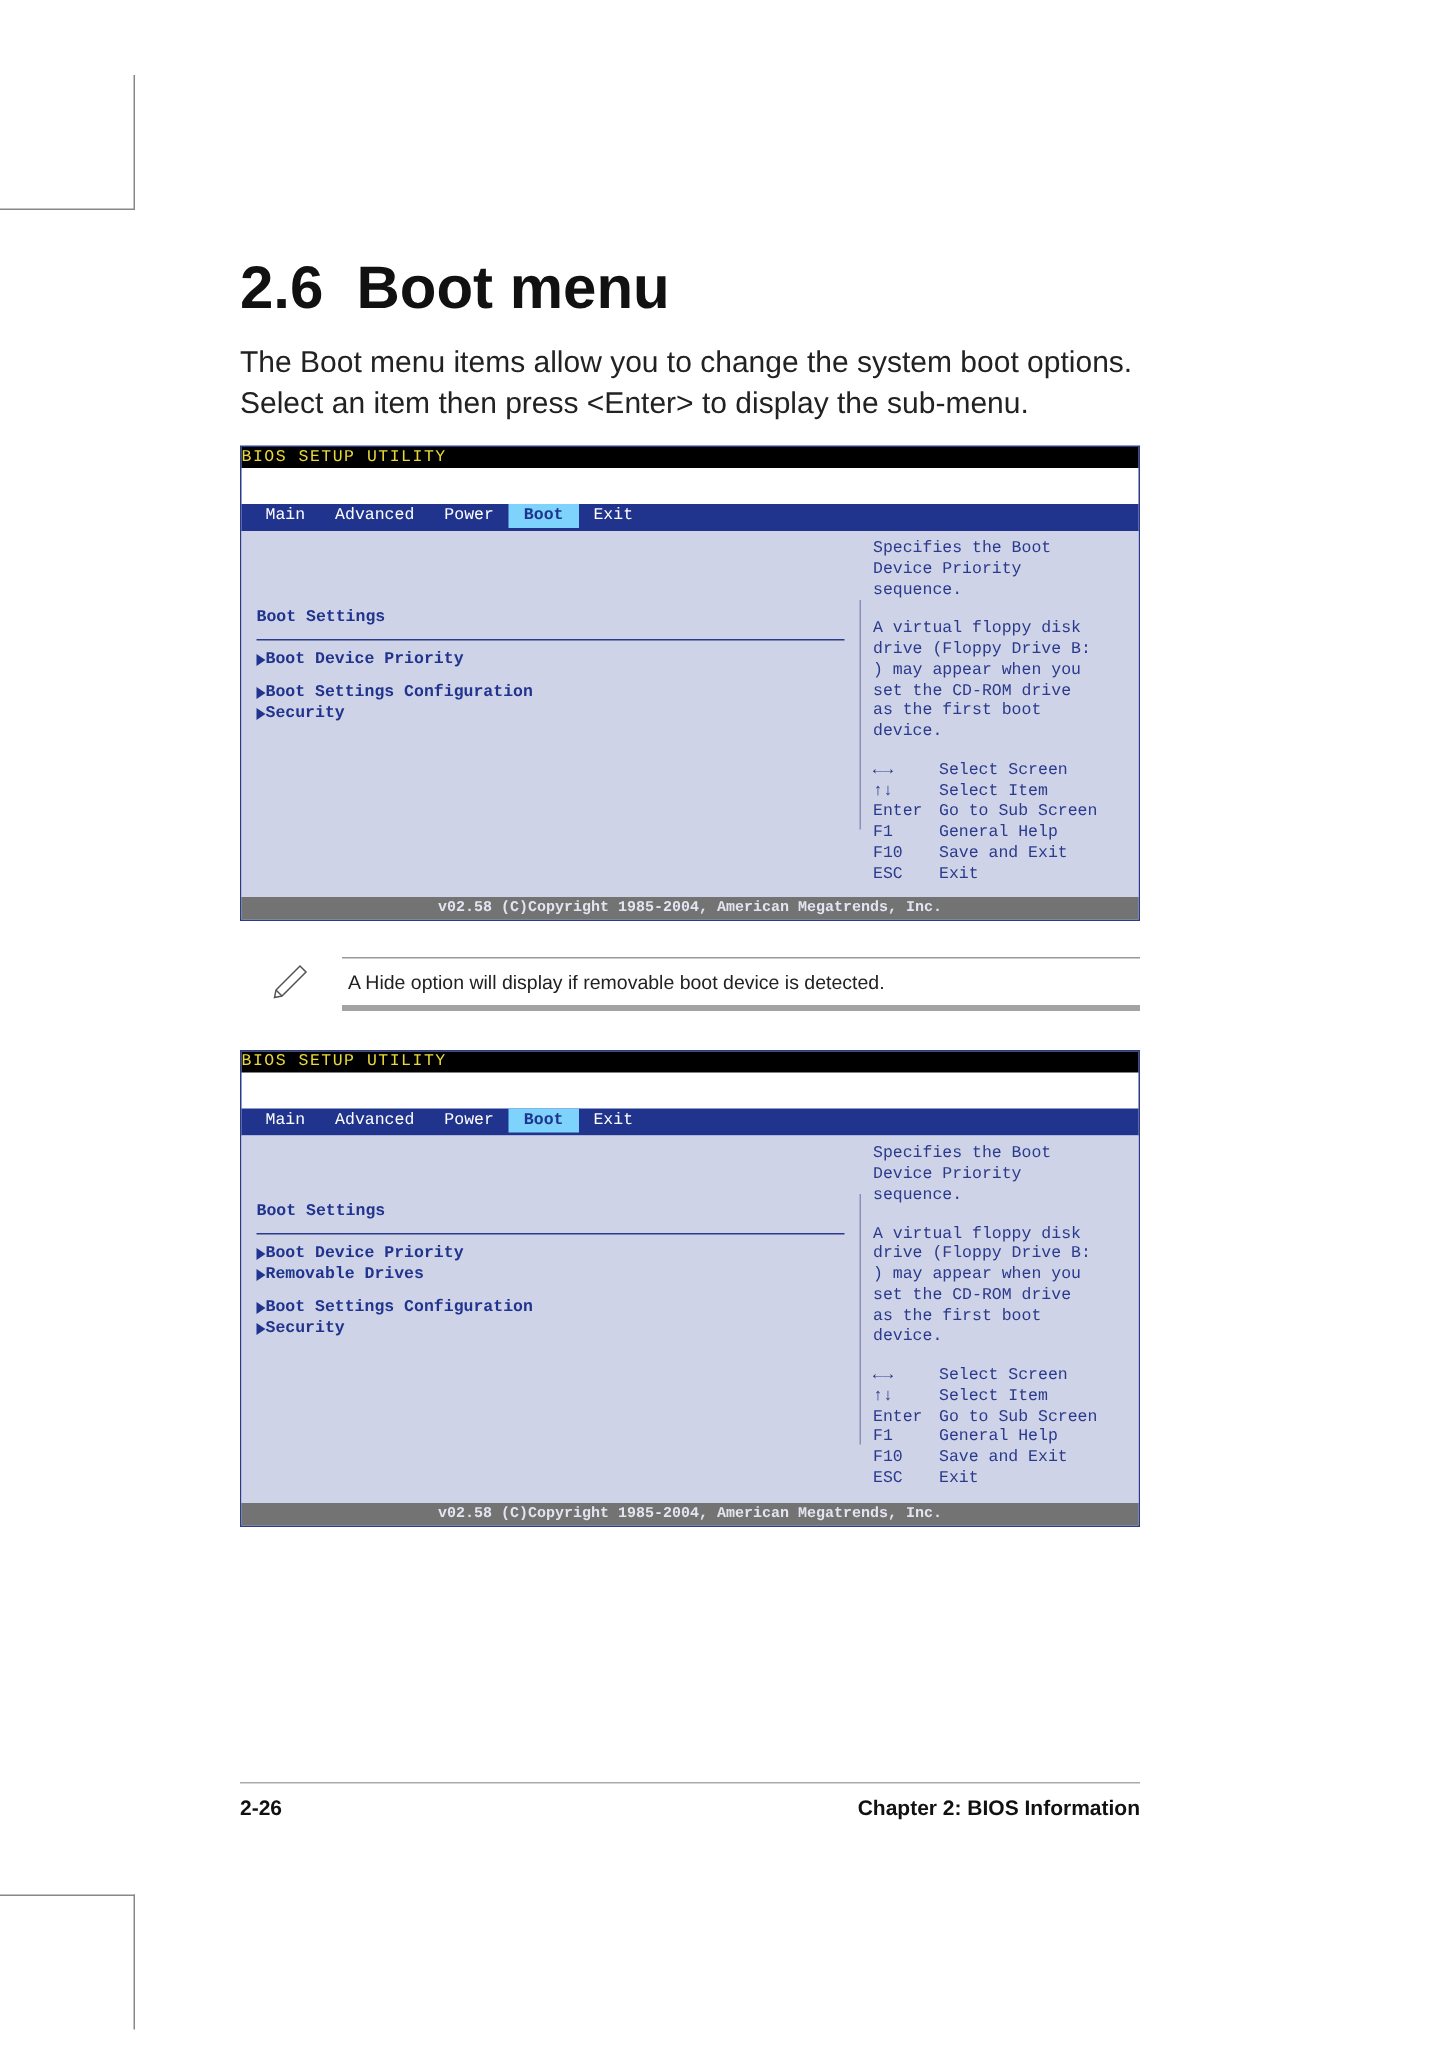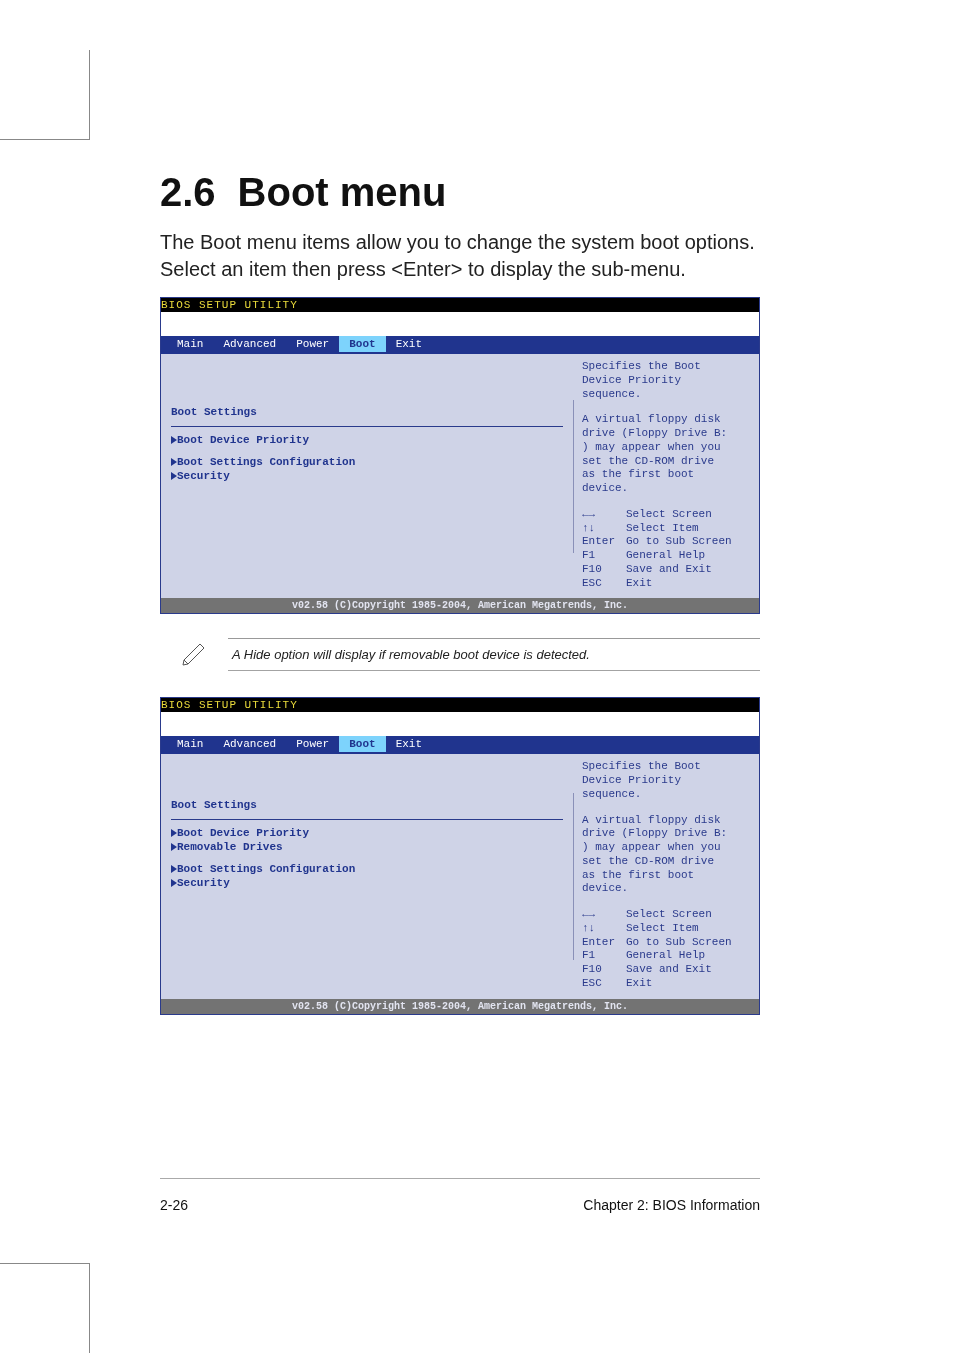--- a/index.html
+++ b/index.html
@@ -134,39 +134,38 @@
   .note-wrap {
     display: flex;
     align-items: flex-start;
     gap: 20px;
     margin: 20px 0 26px 20px;
   }
   .note-icon svg { display: block; }
   .note-box {
     flex: 1;
     border-top: 1px solid #999;
-    border-bottom: 1px solid #a3a3a3;
+    border-bottom: 4px solid #a3a3a3;
     padding: 8px 4px;
     font-size: 13px;
     color: #222;
-    font-style: italic;
   }
 
   
   .page-footer {
     position: absolute;
     left: 160px;
     width: 600px;
     bottom: 150px;
     border-top: 1px solid #aaa;
-    padding-top: 18px;
+    padding-top: 8px;
     display: flex;
     justify-content: space-between;
     font-size: 14px;
-    font-weight: normal;
+    font-weight: bold;
     color: #111;
   }
 </style>
 </head>
 <body>
 
 <div class="crop-tl"></div>
 <div class="crop-bl"></div>
 
 <div class="page">

